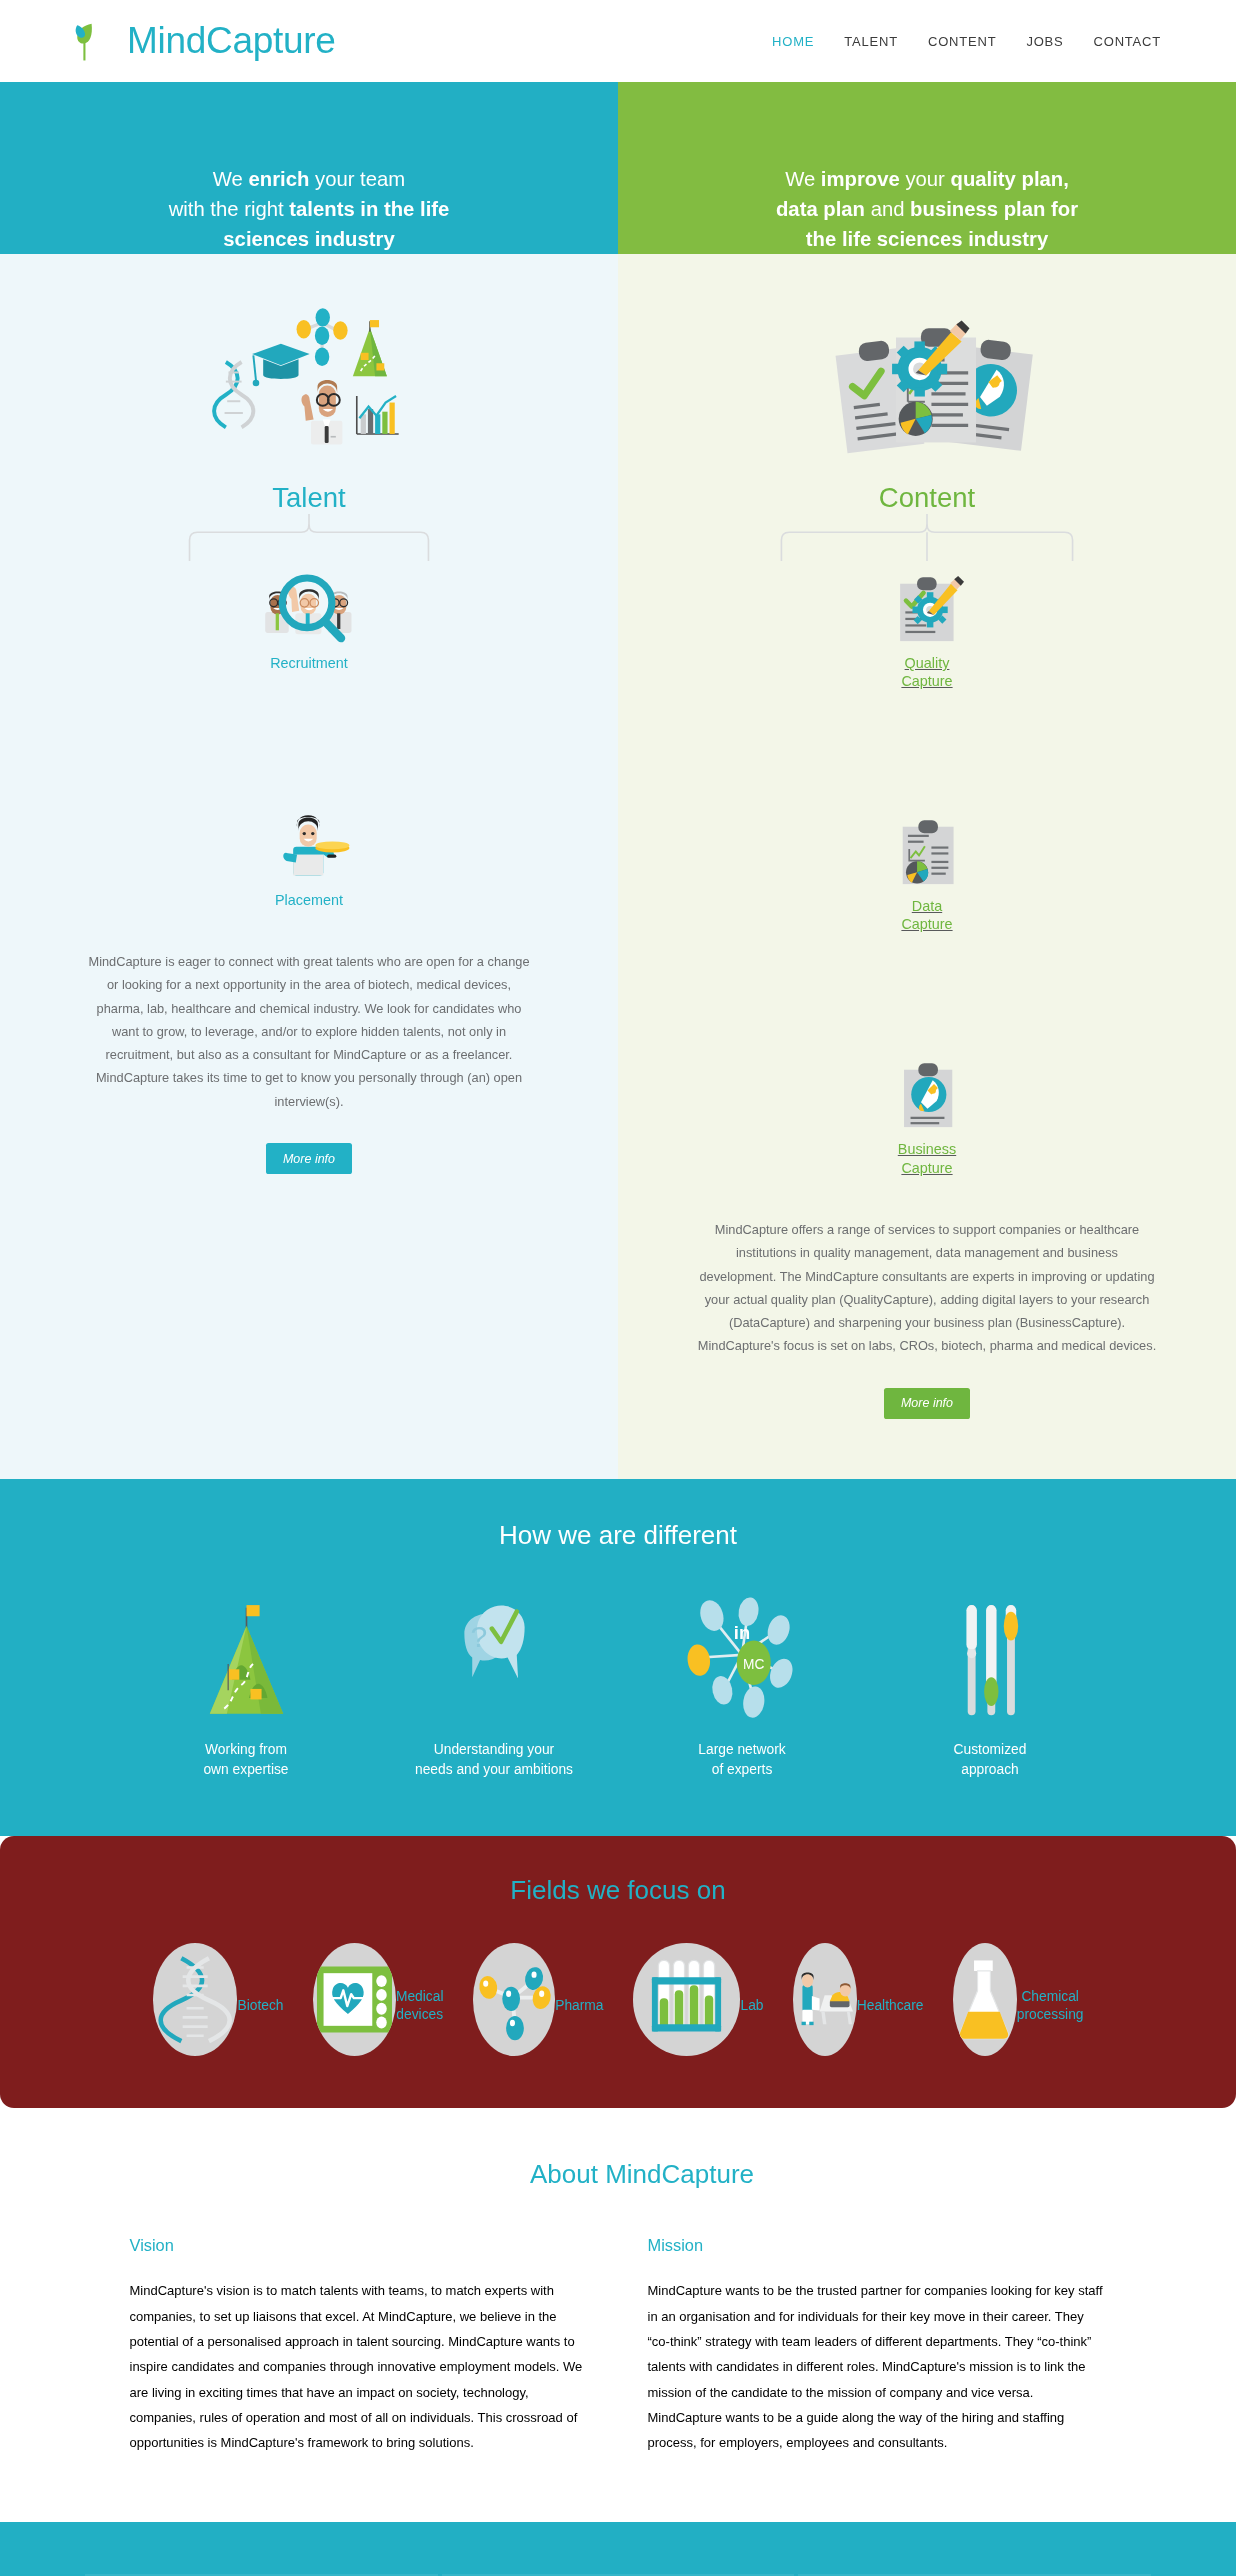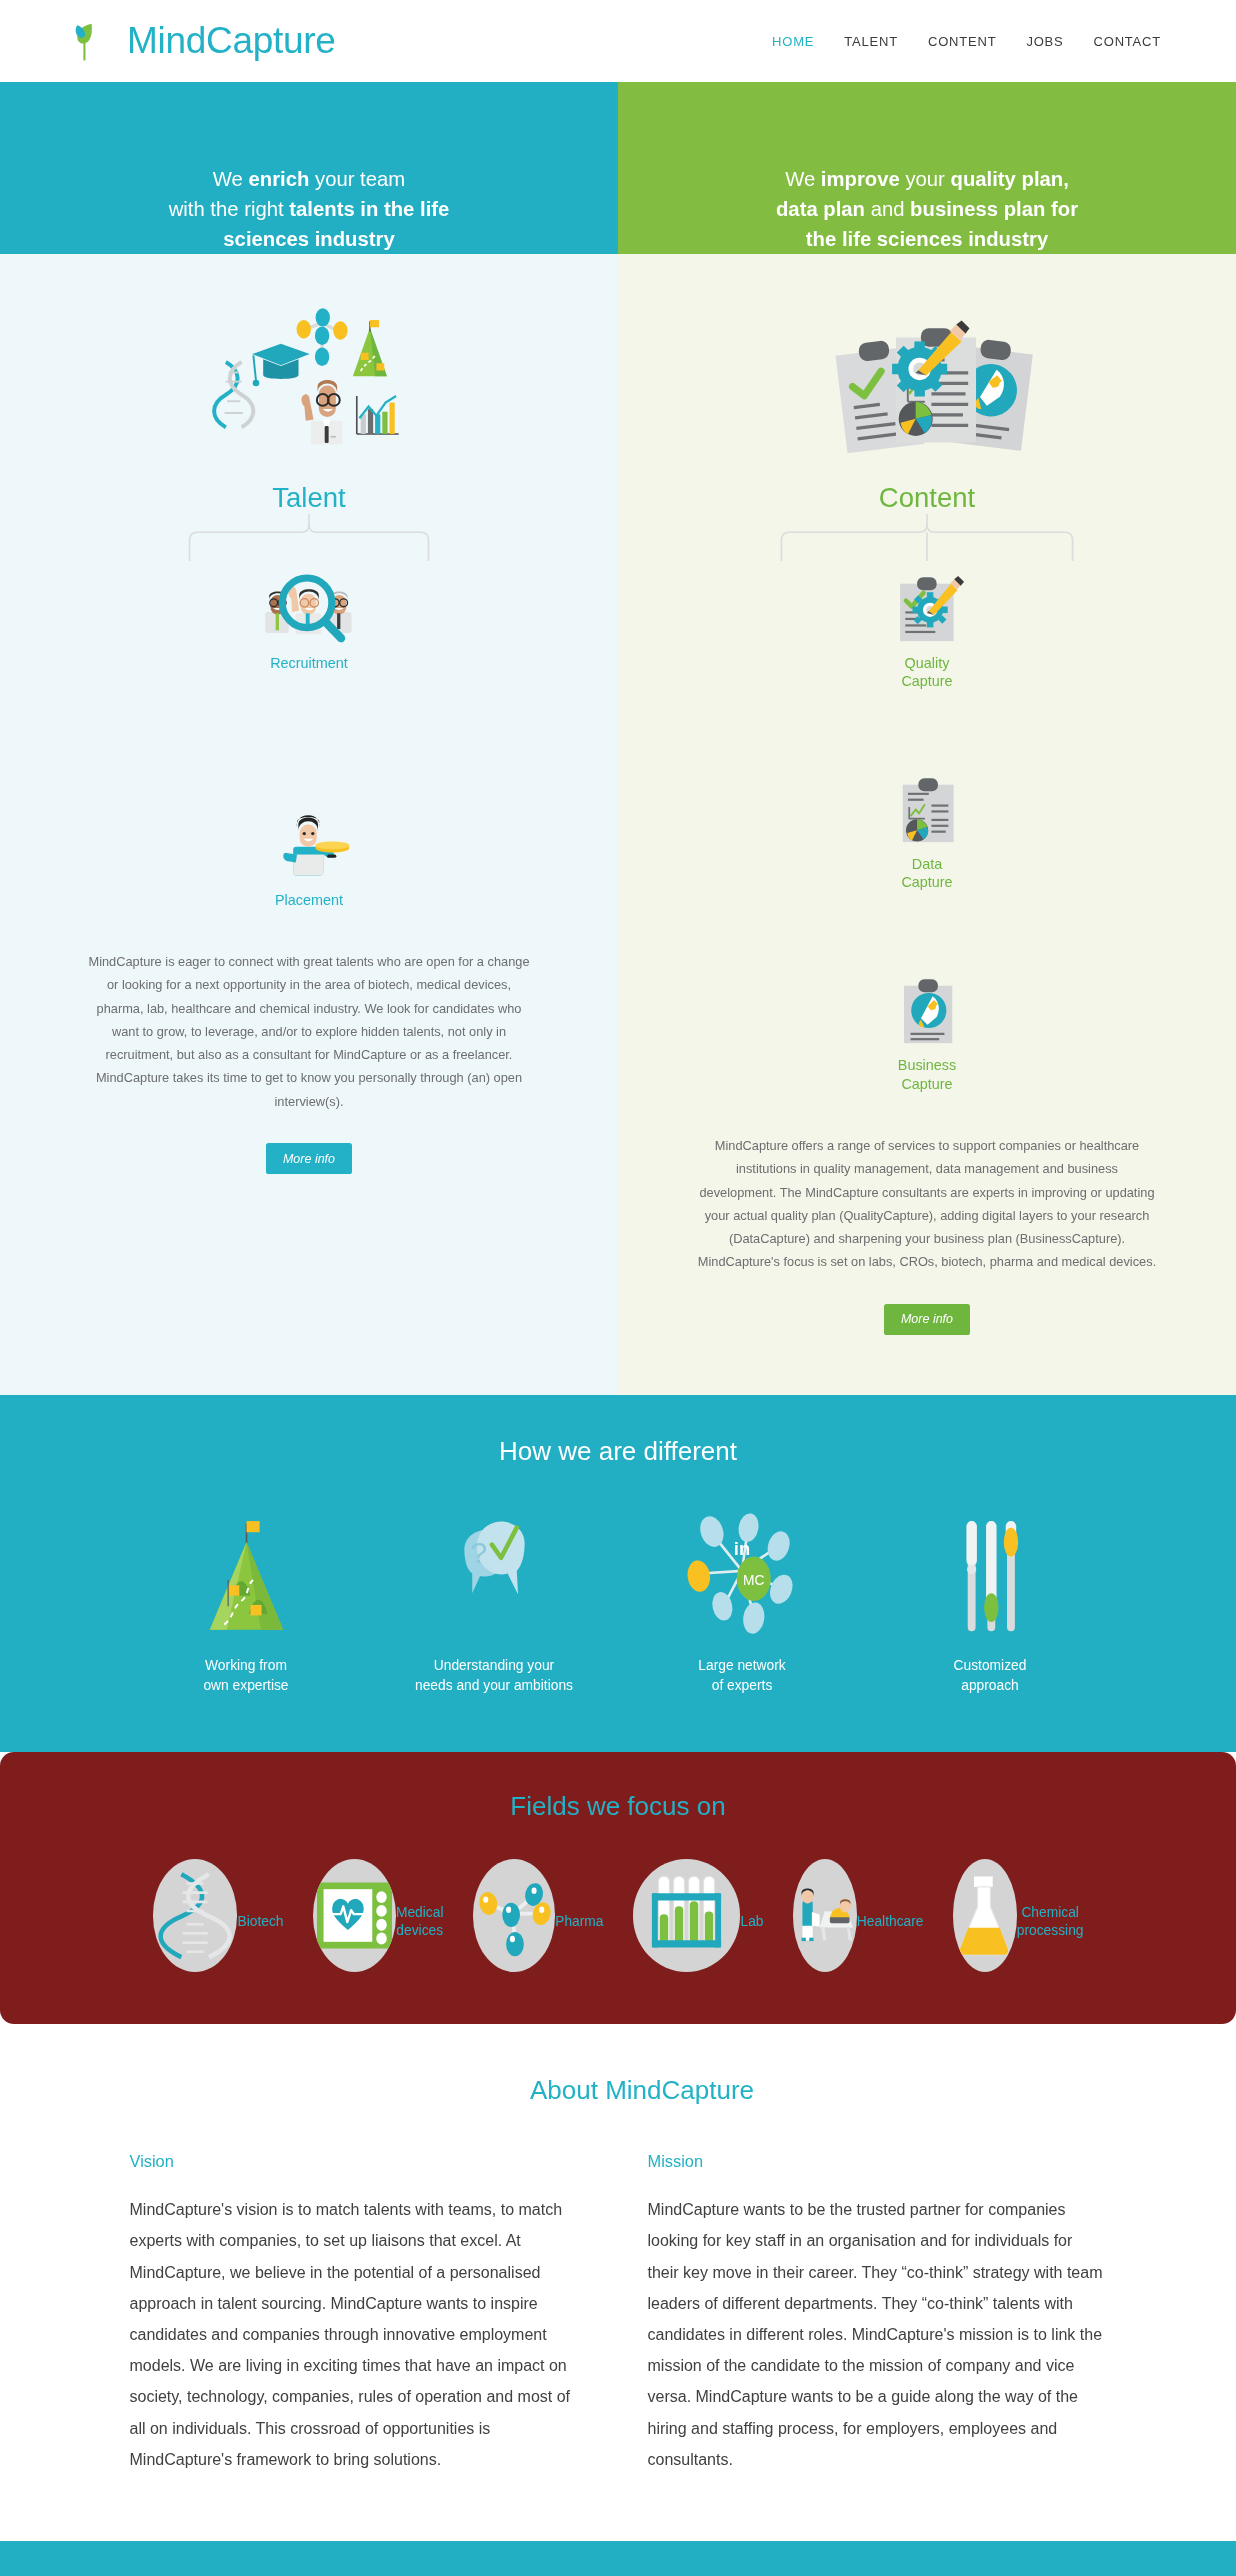--- a/index.html
+++ b/index.html
@@ -212,23 +212,23 @@
     padding: 0 125px;
   }
   .about-col { width: 459px; }
   .about-heading {
     color: #22b1c6;
     font-size: 16.4px;
     font-weight: 400;
     margin-bottom: 23.6px;
   }
   .about-body {
-    font-size: 16px;
+    font-size: 13px;
     line-height: 1.95;
-    color: #404040;
+    color: #000000;
   }
 
   
   .footer {
     background: #22afc4;
     padding: 52px 0 37px;
   }
   .footer-boxes {
     display: flex;
     justify-content: center;
@@ -524,21 +524,21 @@
     <h2 class="panel-title">Content</h2>
 
     <div class="connector">
       <svg width="308" height="47" viewBox="0 0 470 72">
         <path d="M235 0 L235 16 Q235 28 223 28 L24 28 Q12 28 12 40 L12 72" stroke="#dadcde" stroke-width="2.5" fill="none"></path>
         <path d="M235 16 Q235 28 247 28 L446 28 Q458 28 458 40 L458 72" stroke="#dadcde" stroke-width="2.5" fill="none"></path>
         <path d="M235 28 L235 72" stroke="#dadcde" stroke-width="2.5" fill="none"></path>
       </svg>
     </div>
 
-    <div class="sub-items" style="gap:71px;">
+    <div class="sub-items" style="gap:113px;text-decoration:underline;">
       <div class="sub-item">
         <div class="sub-item-art">
           <svg width="79" height="73" viewBox="0 0 120 112">
             <rect x="18" y="18" width="82" height="88" fill="#d4d5d6"></rect>
             <rect x="44" y="8" width="30" height="20" rx="9" fill="#636669"></rect>
             <path d="M27 44 L36 53 L54 32" stroke="#7dbf3f" stroke-width="7" fill="none" stroke-linecap="round" stroke-linejoin="round"></path>
             <g stroke="#6f7275" stroke-width="3.4">
               <line x1="26" y1="62" x2="48" y2="62"></line>
                 <line x1="26" y1="72" x2="52" y2="72"></line>
               <line x1="26" y1="82" x2="58" y2="82"></line>

